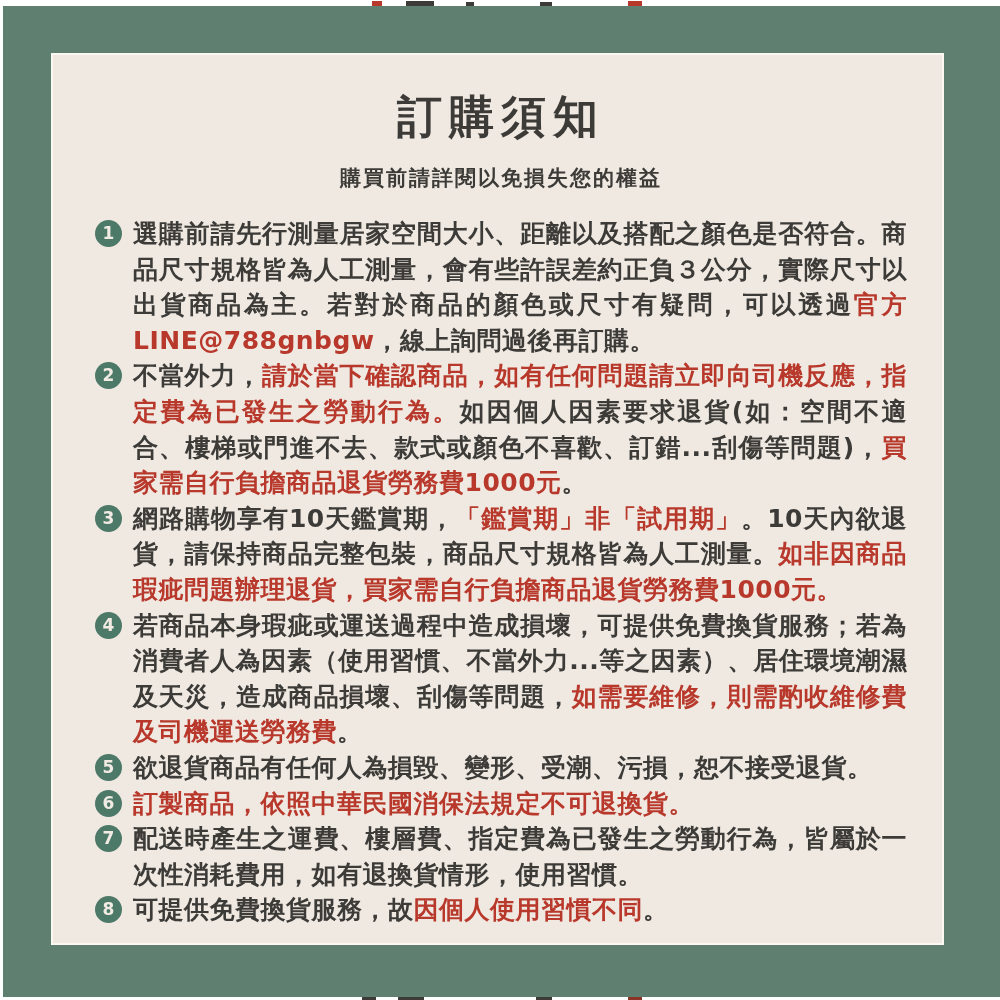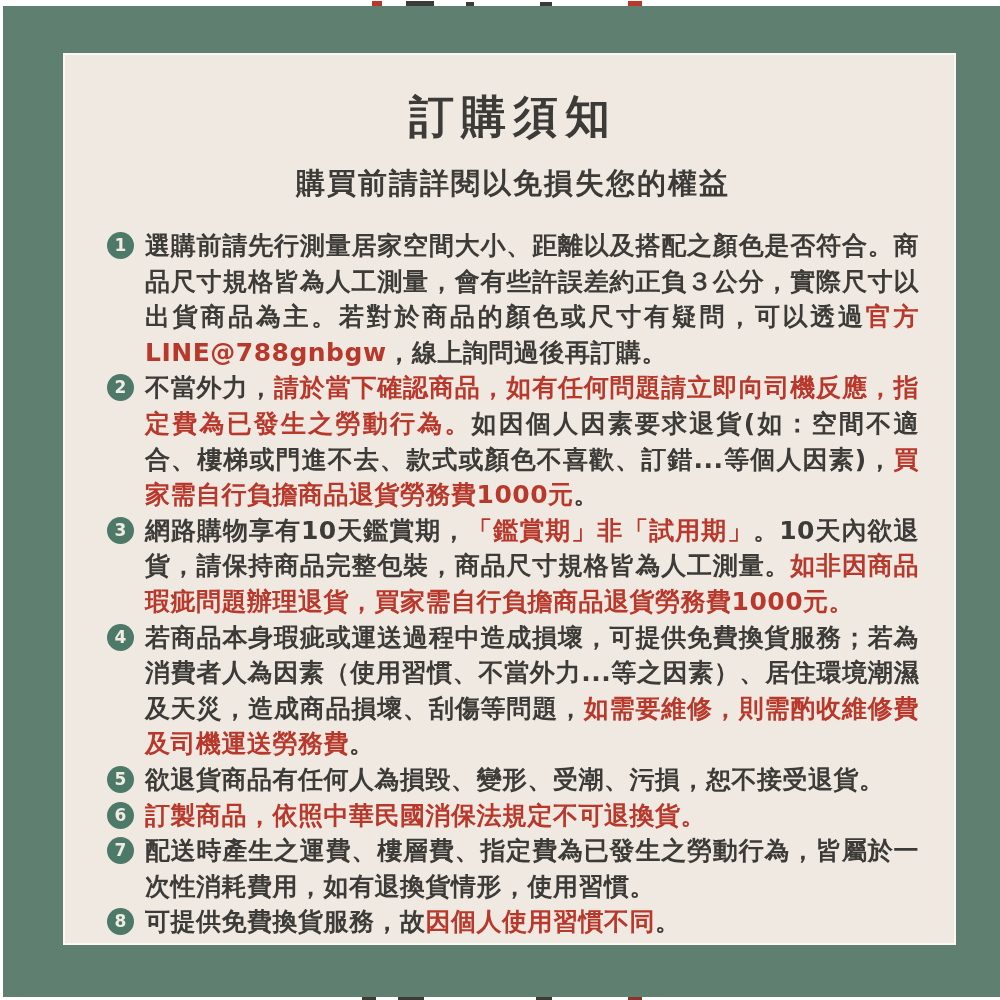--- a/index.html
+++ b/index.html
@@ -11,37 +11,37 @@
     font-family: "DejaVu Sans", sans-serif;
     overflow: hidden;
   }
   .frame {
     position: absolute;
     left: 3px; right: 0; top: 6px; bottom: 3px;
     background: var(--frame-green, #5f8070);
   }
   .card {
     position: absolute;
-    left: 63px; top: 53px;
+    left: 51px; top: 53px;
     width: 893px; height: 892px;
     background: var(--card-cream, #f0e9e2);
     border: 2px solid #fbf7f1;
     padding: 30px 35px 20px 42px;
   }
   .title {
     text-align: center;
     font-size: 45px;
     font-weight: 900;
     letter-spacing: 7px;
     color: var(--ink, #3c3b38);
     margin-top: 2px;
   }
   .subtitle {
     text-align: center;
-    font-size: 29px;
+    font-size: 21px;
     font-weight: 800;
     letter-spacing: 2px;
     color: var(--ink, #3c3b38);
     margin-top: 17px;
   }
   .notice-list {
     margin-top: 24px;
   }
   .notice-item {
     display: flex;
@@ -95,21 +95,21 @@
 <div class="card">
   <h1 class="title">訂購須知</h1>
   <h2 class="subtitle">購買前請詳閱以免損失您的權益</h2>
   <div class="notice-list" id="notice-list">
       <div class="notice-item">
         <span class="badge">1</span>
         <p class="item-text"><span class="seg-dark">選購前請先行測量居家空間大小、距離以及搭配之顏色是否符合。商品尺寸規格皆為人工測量，會有些許誤差約正負３公分，實際尺寸以出貨商品為主。若對於商品的顏色或尺寸有疑問，可以透過</span><span class="seg-red">官方LINE@788gnbgw</span><span class="seg-dark">，線上詢問過後再訂購。</span></p>
       </div>
       <div class="notice-item">
         <span class="badge">2</span>
-        <p class="item-text"><span class="seg-dark">不當外力，</span><span class="seg-red">請於當下確認商品，如有任何問題請立即向司機反應，指定費為已發生之勞動行為。</span><span class="seg-dark">如因個人因素要求退貨(如：空間不適合、樓梯或門進不去、款式或顏色不喜歡、訂錯...等個人因素)，</span><span class="seg-red">買家需自行負擔商品退貨勞務費1000元</span><span class="seg-dark">。</span></p>
+        <p class="item-text"><span class="seg-dark">不當外力，</span><span class="seg-red">請於當下確認商品，如有任何問題請立即向司機反應，指定費為已發生之勞動行為。</span><span class="seg-dark">如因個人因素要求退貨(如：空間不適合、樓梯或門進不去、款式或顏色不喜歡、訂錯...刮傷等問題)，</span><span class="seg-red">買家需自行負擔商品退貨勞務費1000元</span><span class="seg-dark">。</span></p>
       </div>
       <div class="notice-item">
         <span class="badge">3</span>
         <p class="item-text"><span class="seg-dark">網路購物享有10天鑑賞期，</span><span class="seg-red">「鑑賞期」非「試用期」</span><span class="seg-dark">。10天內欲退貨，請保持商品完整包裝，商品尺寸規格皆為人工測量。</span><span class="seg-red">如非因商品瑕疵問題辦理退貨，買家需自行負擔商品退貨勞務費1000元。</span></p>
       </div>
       <div class="notice-item">
         <span class="badge">4</span>
         <p class="item-text"><span class="seg-dark">若商品本身瑕疵或運送過程中造成損壞，可提供免費換貨服務；若為消費者人為因素（使用習慣、不當外力...等之因素）、居住環境潮濕及天災，造成商品損壞、刮傷等問題，</span><span class="seg-red">如需要維修，則需酌收維修費及司機運送勞務費</span><span class="seg-dark">。</span></p>
       </div>
       <div class="notice-item">

